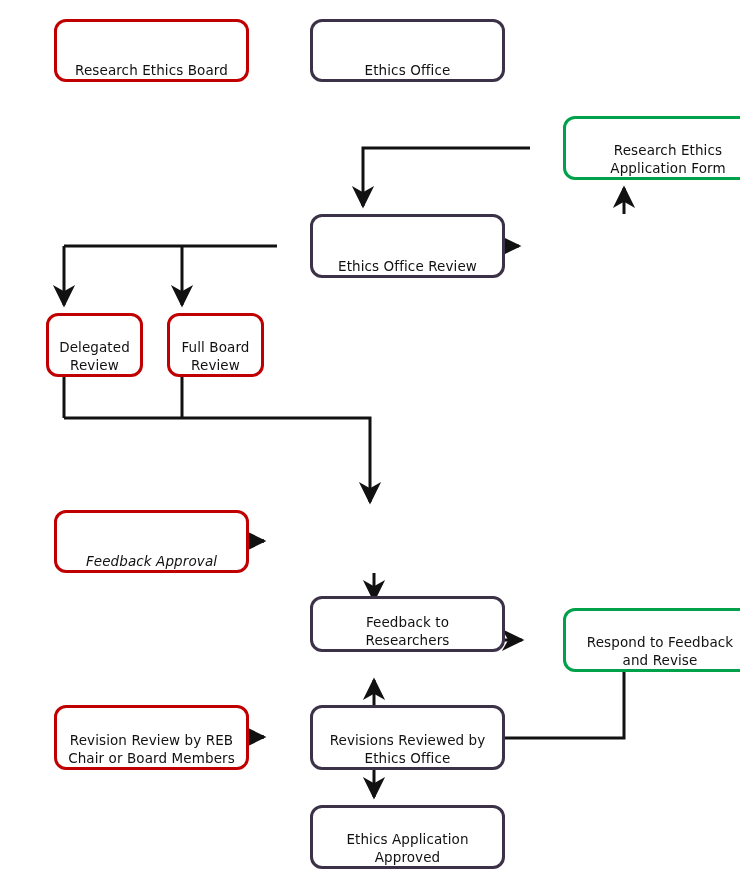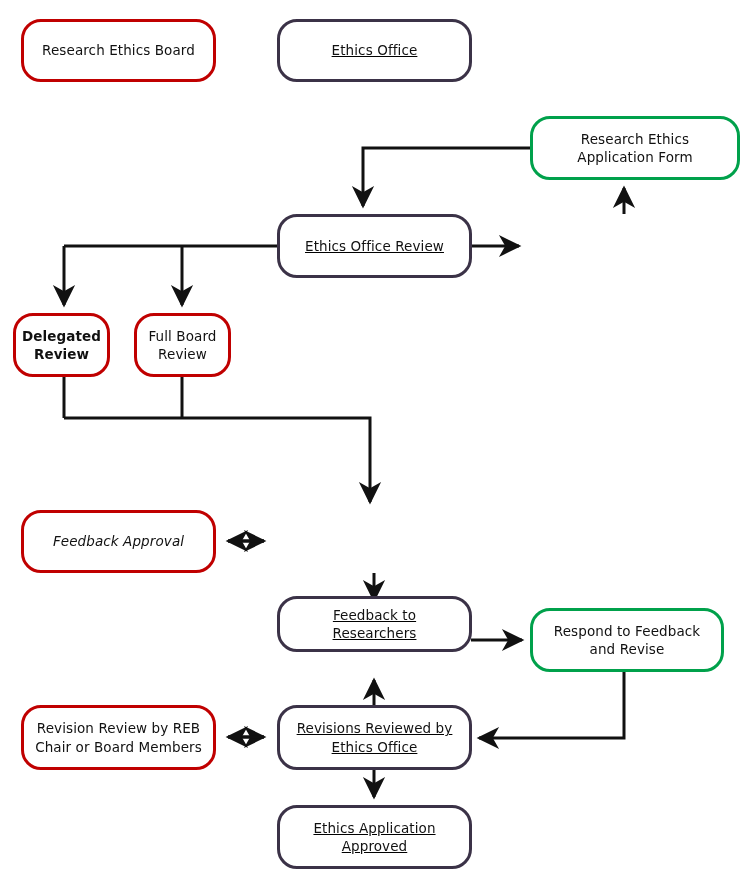--- a/index.html
+++ b/index.html
@@ -24,37 +24,38 @@
     width: 740px;
     height: 882px;
     pointer-events: none;
   }
   .node {
     position: absolute;
     box-sizing: border-box;
     background: #ffffff;
     border-style: solid;
     border-width: 3px;
-    border-radius: 20px;
+    border-radius: 12px;
     display: flex;
-    align-items: center;
+    align-items: flex-end;
     justify-content: center;
     text-align: center;
     z-index: 2;
+    margin-left: 33px;
   }
   .node .label {
     font-size: 13.5px;
     line-height: 1.35;
     color: #111111;
     letter-spacing: 0.1px;
     padding: 0 6px;
     white-space: pre-line;
   }
   .node.board  { border-color: #C00000; }
-  .node.office { border-color: #3B3247; text-decoration: underline; }
+  .node.office { border-color: #3B3247; }
   .node.res    { border-color: #00A14B; }
 </style>
 </head>
 <body>
 
 <div id="canvas">
 
   <svg id="edges" viewBox="0 0 740 882" width="740" height="882" xmlns="http://www.w3.org/2000/svg">
     <defs>
       <marker id="ah" markerWidth="9" markerHeight="9" refX="7.2" refY="4.5" orient="auto" markerUnits="strokeWidth">
@@ -111,21 +112,21 @@
   <div class="node res" style="left:530px; top:116px; width:210px; height:64px;">
     <span class="label">Research Ethics
 Application Form</span>
   </div>
 
   <div class="node office" style="left:277px; top:214px; width:195px; height:64px;">
     <span class="label">Ethics Office Review</span>
   </div>
 
 
-  <div class="node board" style="left:13px; top:313px; width:97px; height:64px;font-weight:bold;">
+  <div class="node board" style="left:13px; top:313px; width:97px; height:64px;">
     <span class="label">Delegated
 Review</span>
   </div>
 
   <div class="node board" style="left:134px; top:313px; width:97px; height:64px;">
     <span class="label">Full Board
 Review</span>
   </div>
 
   <div class="node board" style="left:21px; top:510px; width:195px; height:63px;font-style:italic;">

